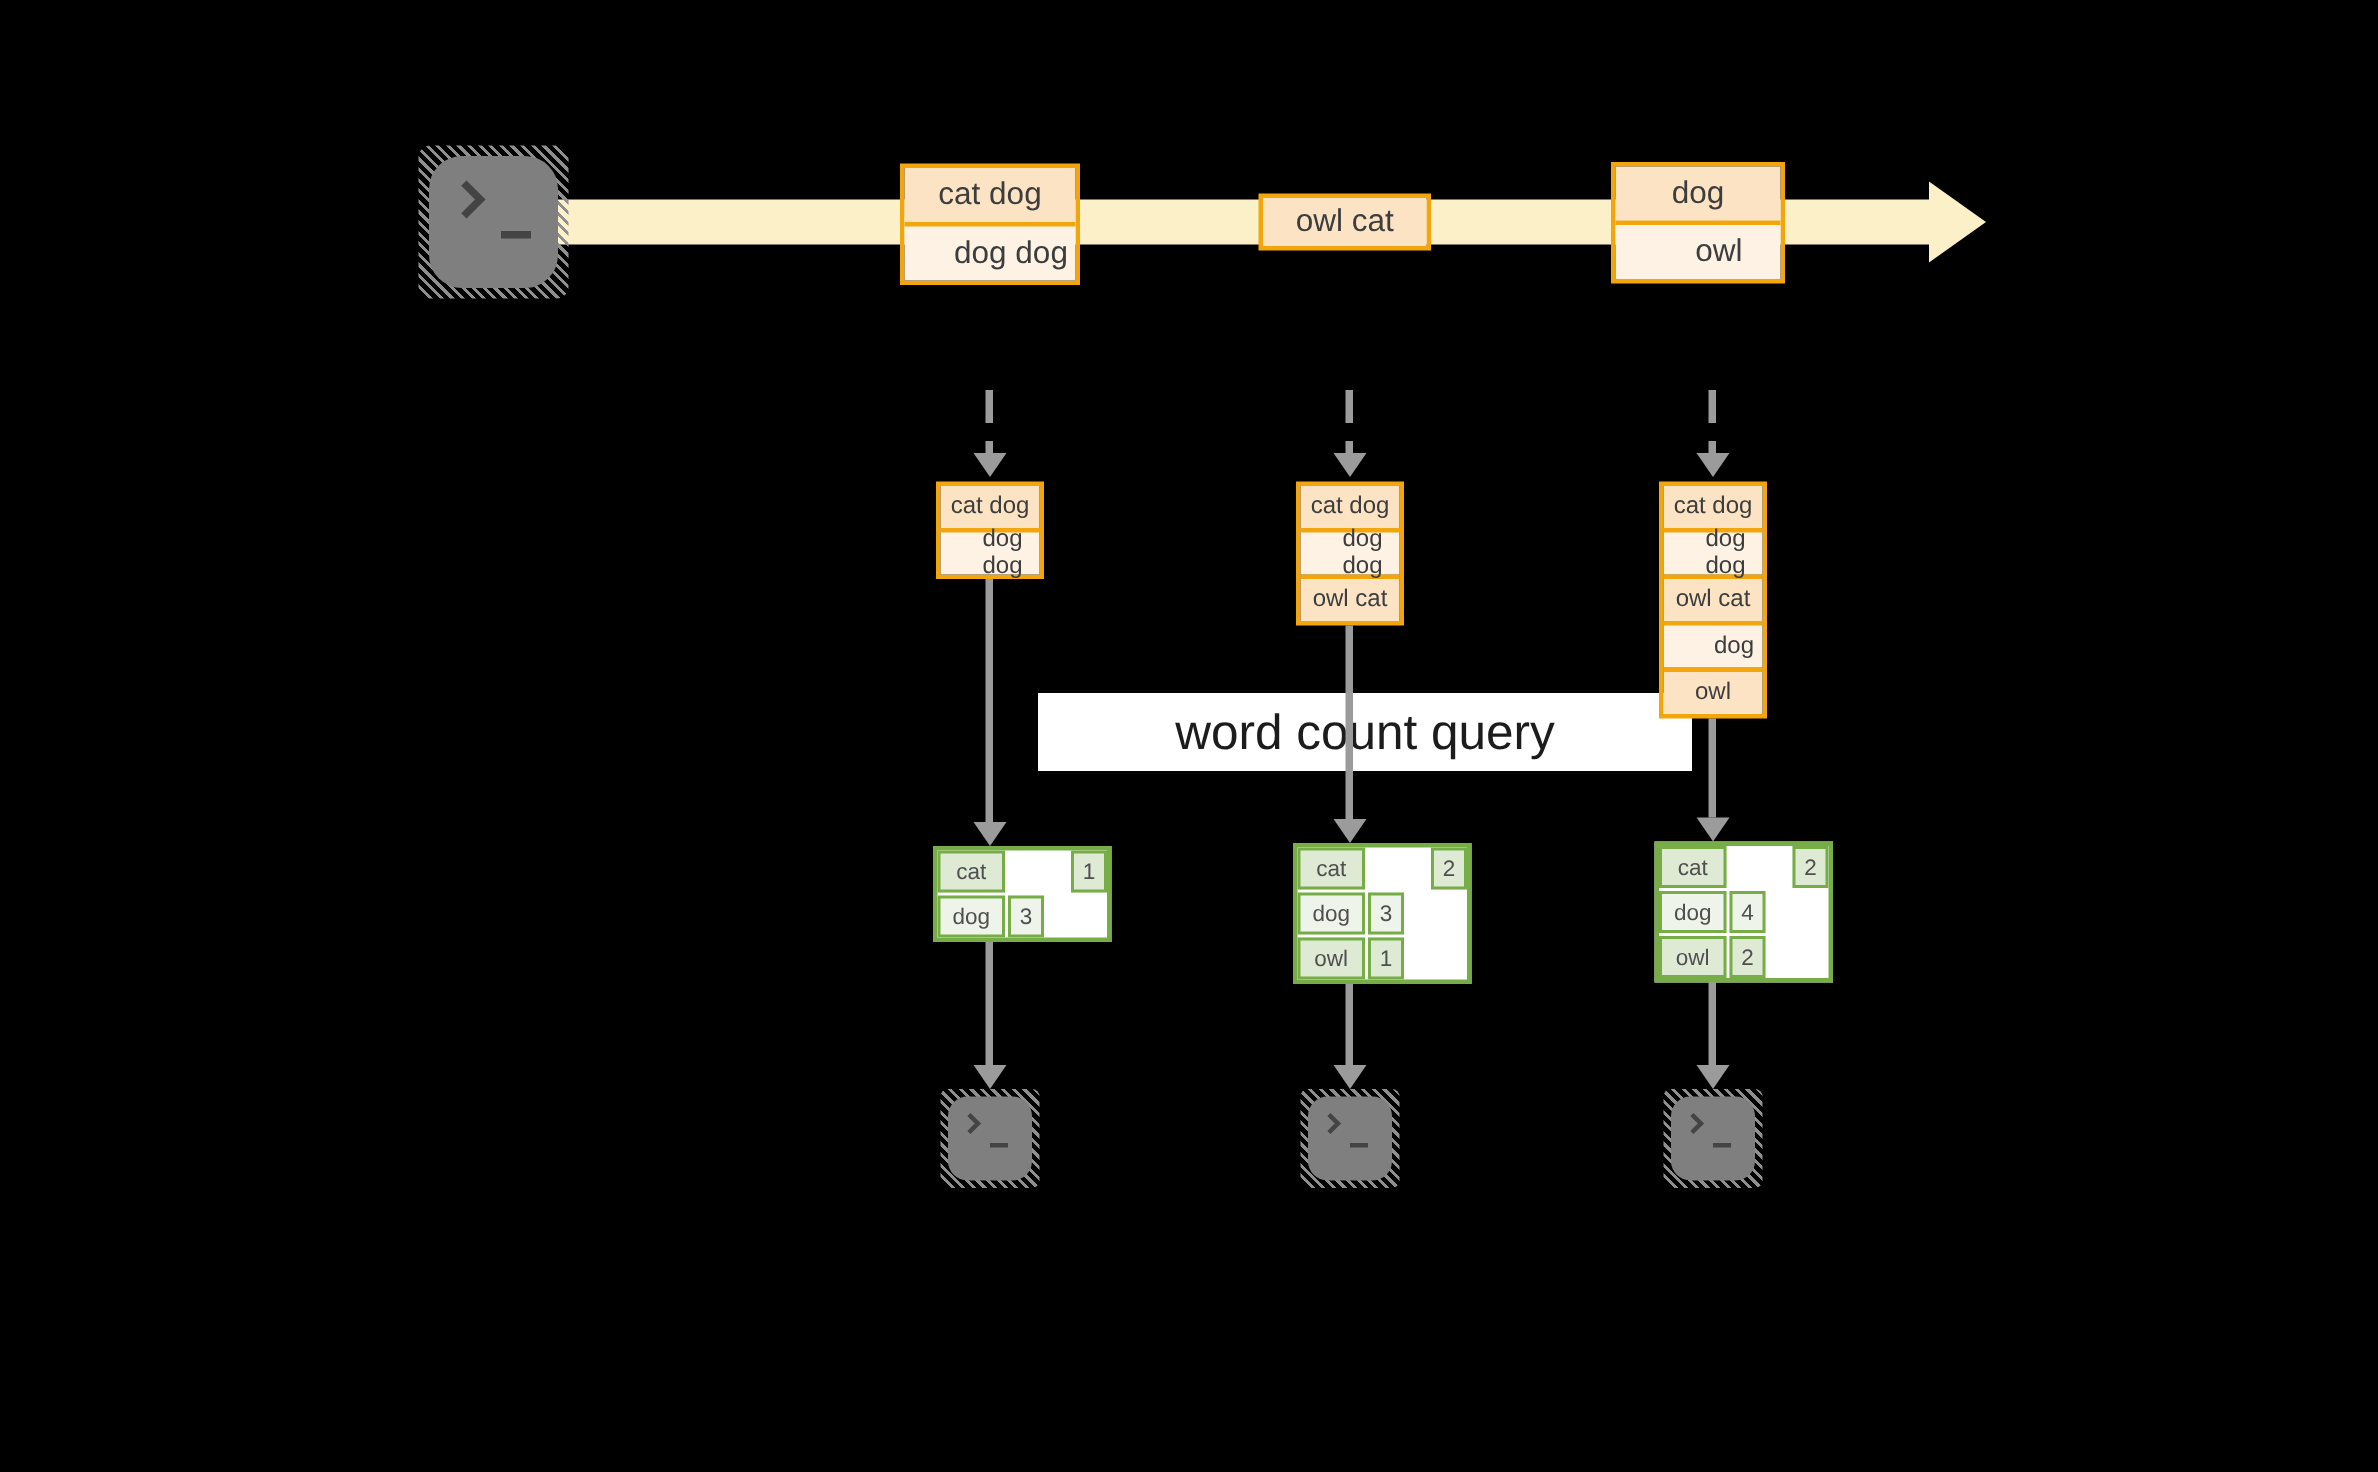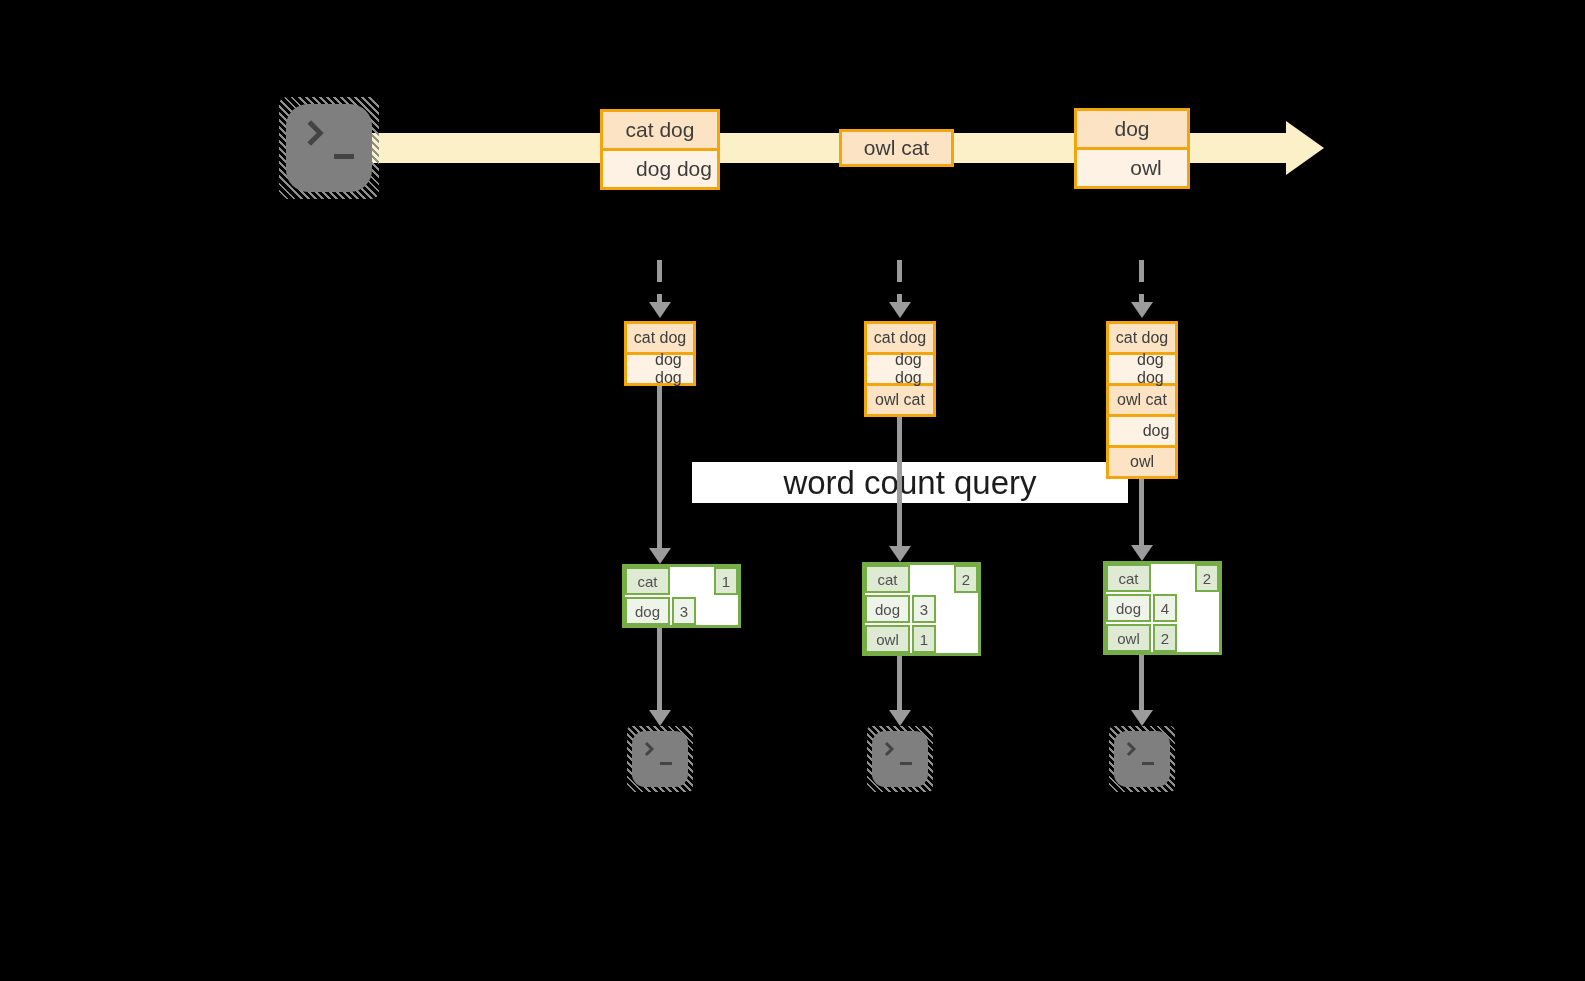--- a/index.html
+++ b/index.html
@@ -99,21 +99,21 @@
     <div class="orow sm dark">owl cat</div>
   </div>
   <div class="abs obox" style="left:1106px;top:321px;width:66px;">
     <div class="orow sm dark">cat dog</div>
     <div class="orow sm light">dog dog</div>
     <div class="orow sm dark">owl cat</div>
     <div class="orow sm light">dog</div>
     <div class="orow sm dark">owl</div>
   </div>
 
-  <div class="abs qlabel" style="left:692px;top:462px;width:436px;height:41px;">word count query</div>
+  <div class="abs qlabel" style="left:692px;top:462px;width:436px;height:52px;">word count query</div>
 
   <div class="abs vstem" style="left:657px;top:386px;height:162px;"></div>
   <div class="abs ahead" style="left:649px;top:548px;"></div>
   <div class="abs vstem" style="left:897px;top:417px;height:129px;"></div>
   <div class="abs ahead" style="left:889px;top:546px;"></div>
   <div class="abs vstem" style="left:1139px;top:479px;height:66px;"></div>
   <div class="abs ahead" style="left:1131px;top:545px;"></div>
 
   <div class="abs gtable" style="left:622px;top:564px;">
     <div class="grow dark">

